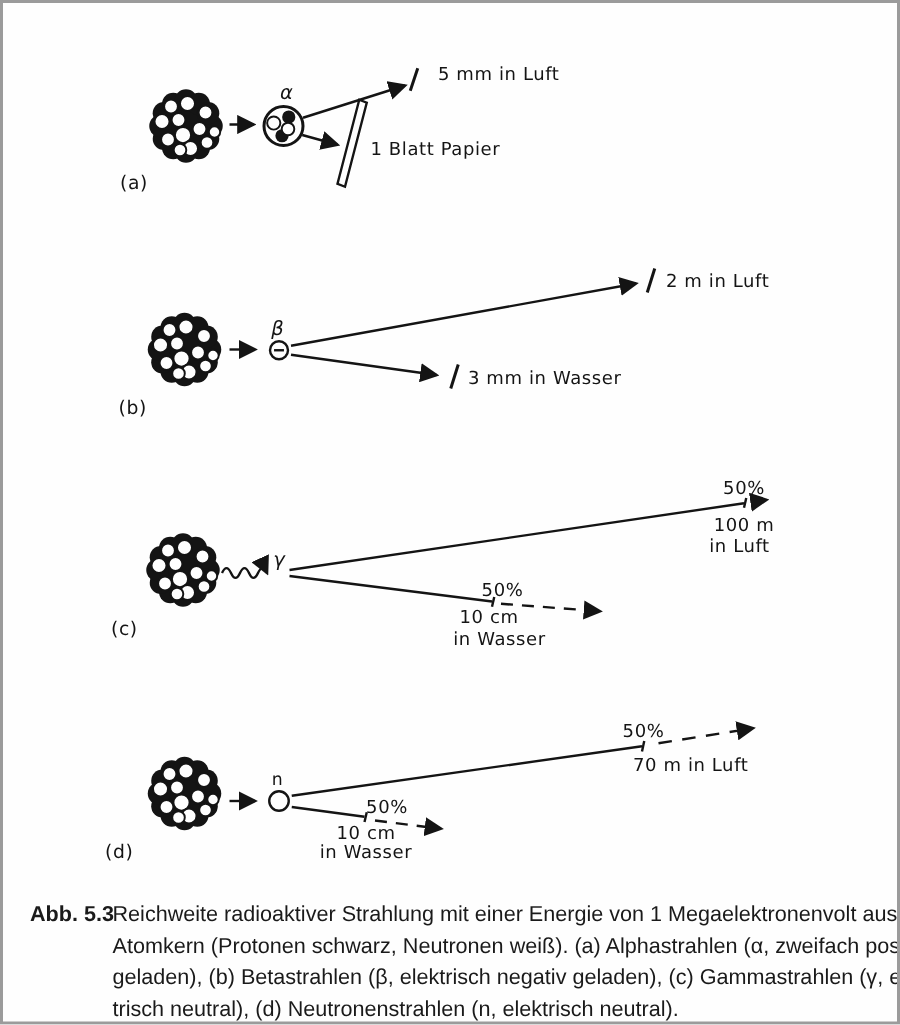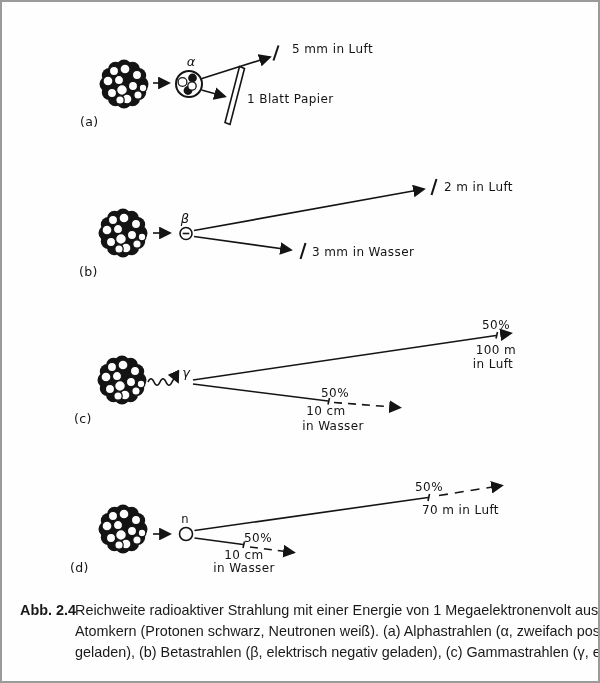--- a/index.html
+++ b/index.html
@@ -151,21 +151,22 @@
       <line x1="242.5" y1="539.5" x2="241" y2="546" class="ink-line"></line>
       <line x1="248" y1="545" x2="292" y2="550.5" class="ink-line" stroke-dasharray="8 6" marker-end="url(#arr)"></line>
       <text x="256" y="540" text-anchor="middle">50%</text>
       <text x="242" y="557" text-anchor="middle">10 cm</text>
       <text x="242" y="570" text-anchor="middle">in Wasser</text>
       <text x="68" y="570" class="panel-id">(d)</text>
     </g>
   </svg>
 
   <div class="caption">
-    <div class="caption-tag">Abb. 2.4</div>
+    <div class="caption-tag">Abb. 5.3</div>
     <div class="caption-body">
       <div class="cap-line">Reichweite radioaktiver Strahlung mit einer Energie von 1 Megaelektronenvolt aus einem</div>
       <div class="cap-line">Atomkern (Protonen schwarz, Neutronen weiß). (a) Alphastrahlen (α, zweifach positiv</div>
       <div class="cap-line">geladen), (b) Betastrahlen (β, elektrisch negativ geladen), (c) Gammastrahlen (γ, elek-</div>
+      <div class="cap-line last">trisch neutral), (d) Neutronenstrahlen (n, elektrisch neutral).</div>
     </div>
   </div>
 
 </div>
 
 </body></html>

